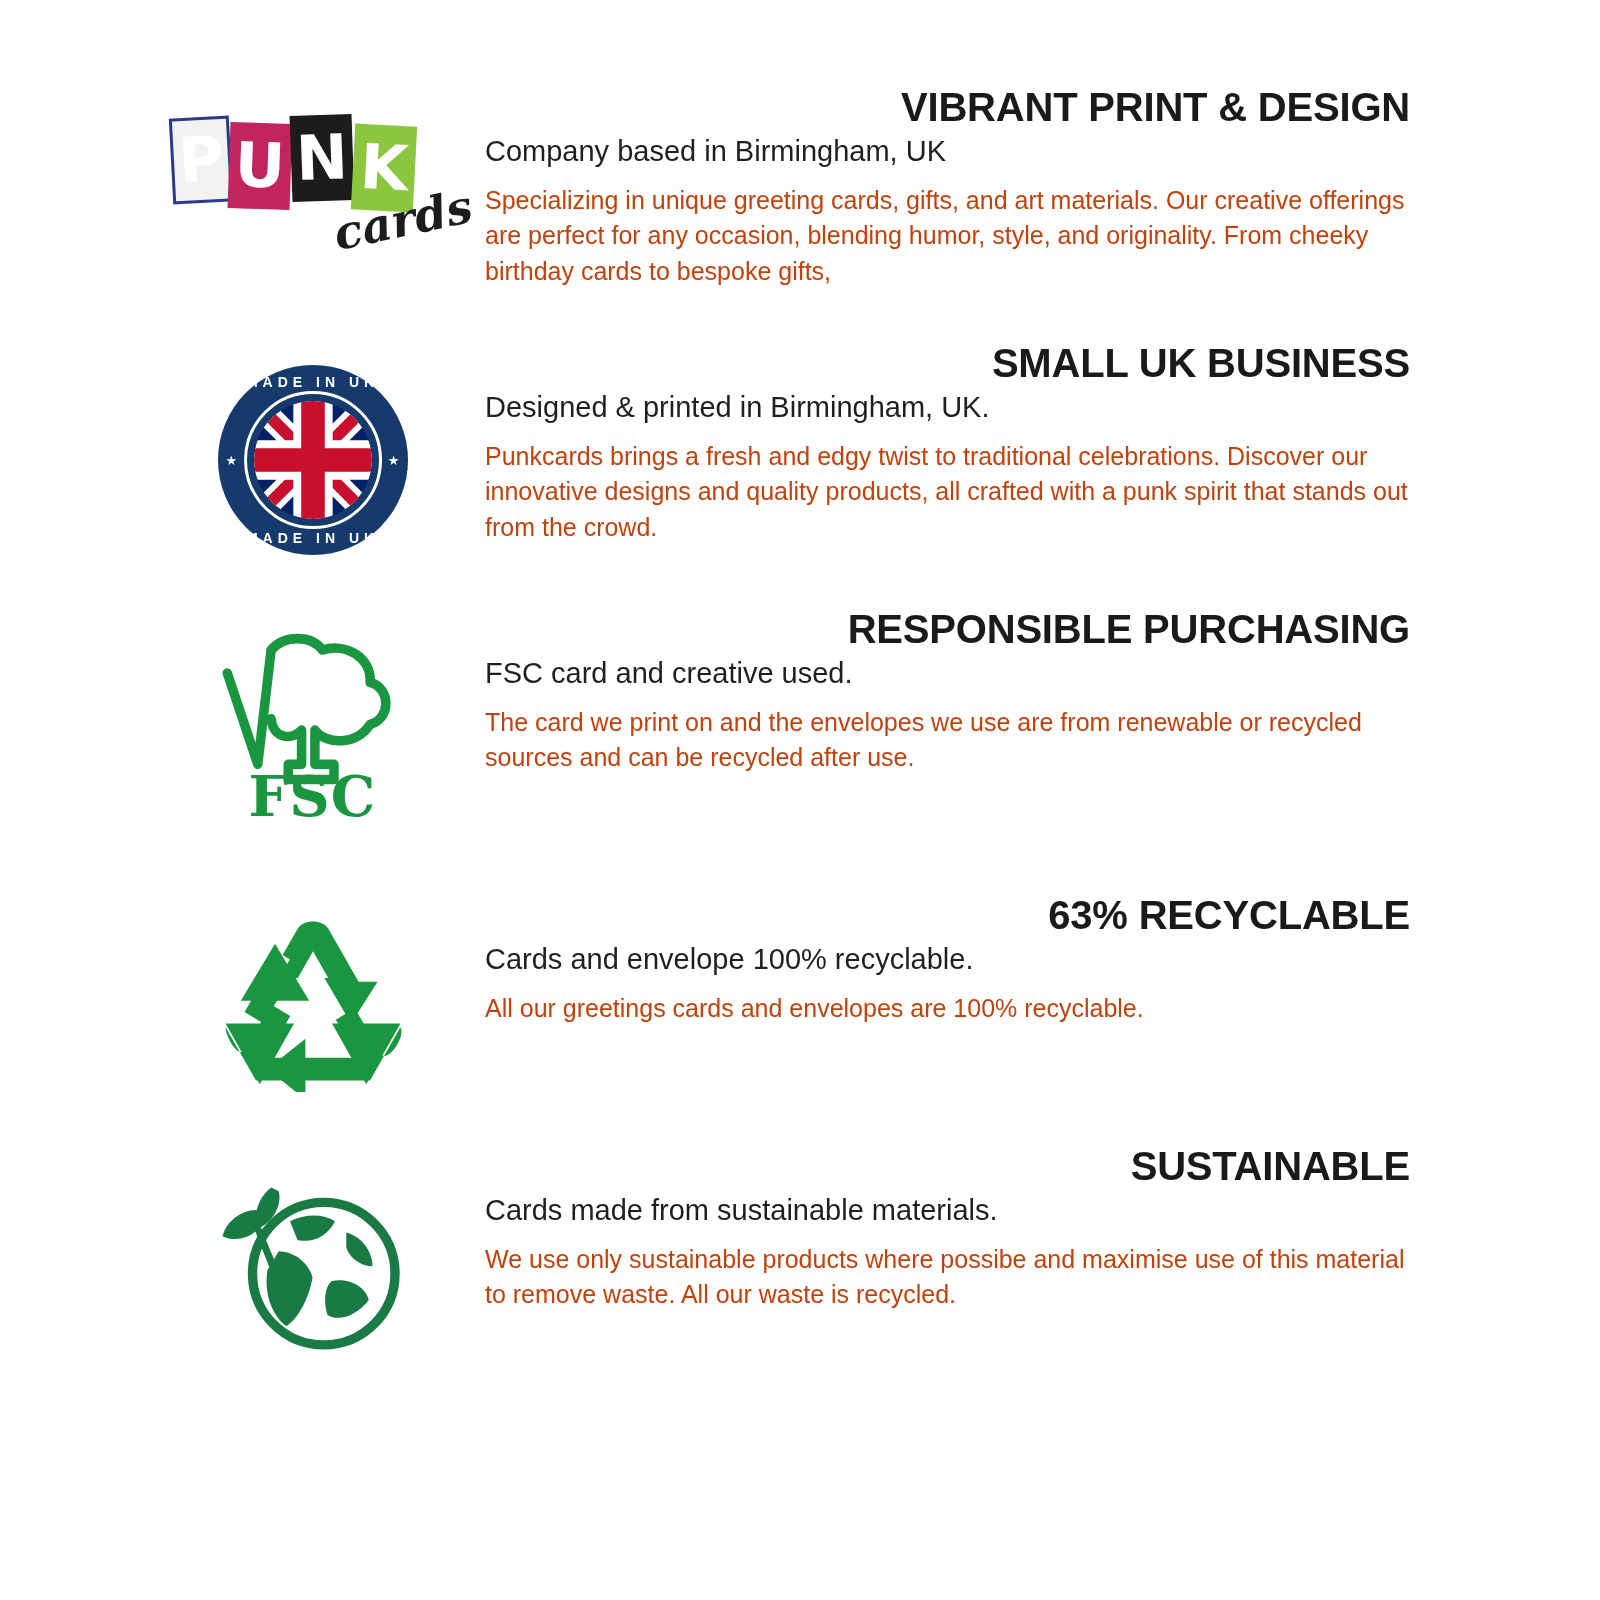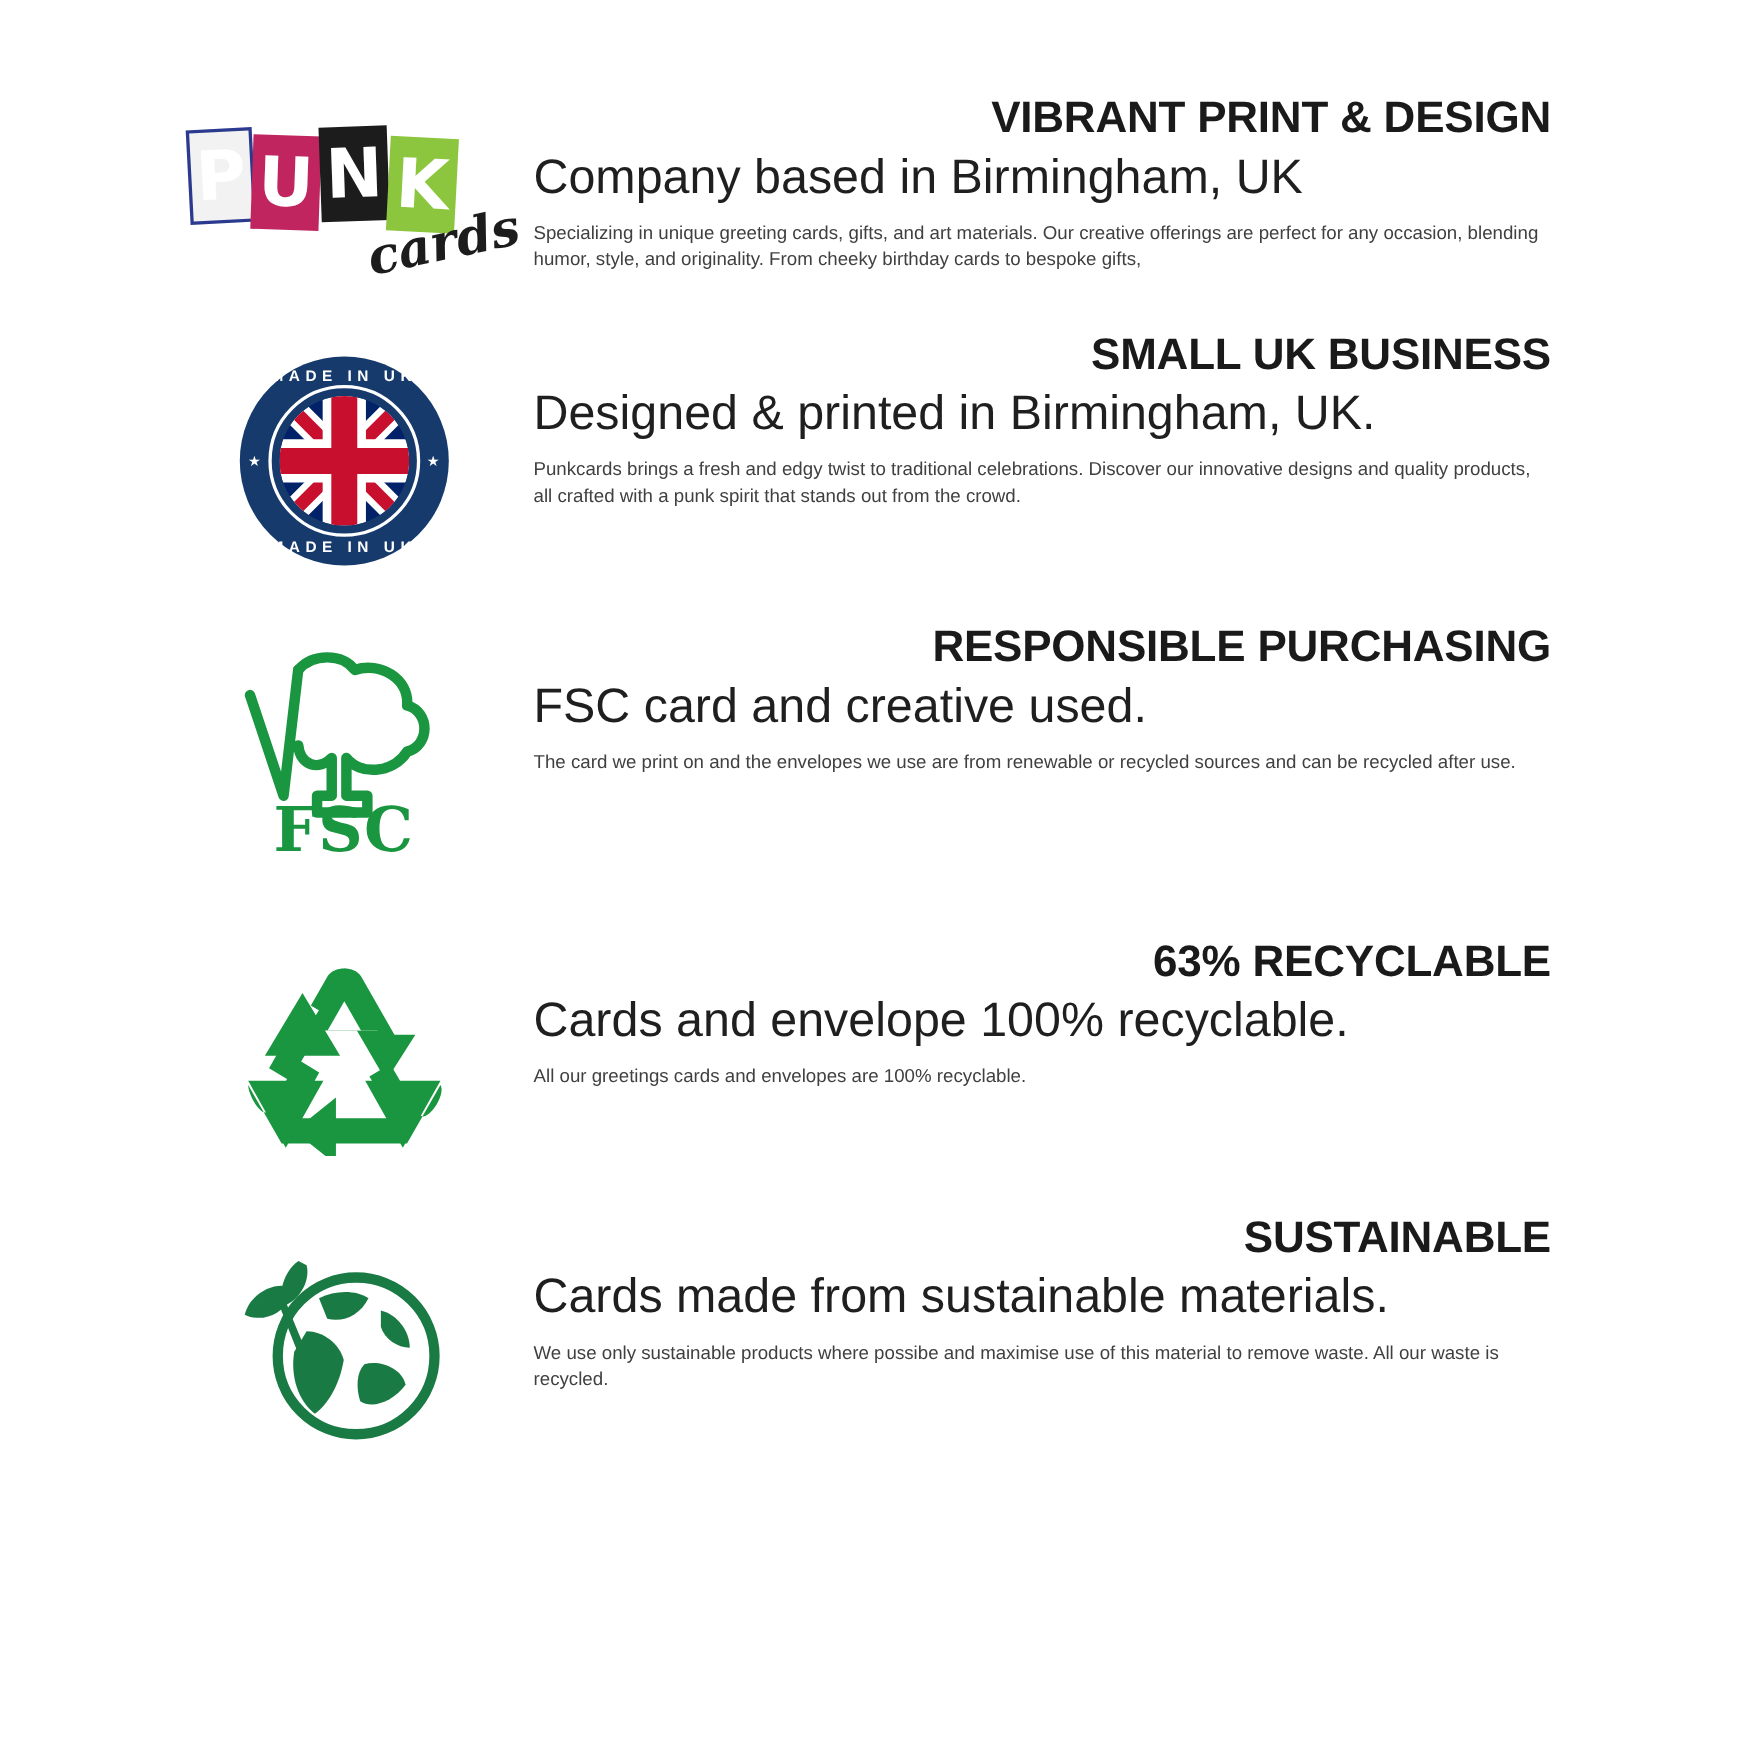--- a/index.html
+++ b/index.html
@@ -38,31 +38,31 @@
   .f-title {
     font-size: 40px;
     font-weight: bold;
     letter-spacing: -0.2px;
     line-height: 1.1;
     margin: 0 0 6px 0;
     color: #1a1a1a;
     text-align: right;
   }
   .f-sub {
-    font-size: 44px;
+    font-size: 29px;
     font-weight: 400;
     line-height: 1.16;
     margin: 0 0 14px 0;
     color: #1f1f1f;
   }
   .f-body {
-    font-size: 17px;
+    font-size: 25px;
     line-height: 1.42;
     margin: 0;
-    color: #404040;
+    color: #c2410c;
     max-width: 960px;
   }
 
   
   .punk-logo {
     position: relative;
     width: 300px;
     height: 135px;
   }
   .punk-logo .lt {

